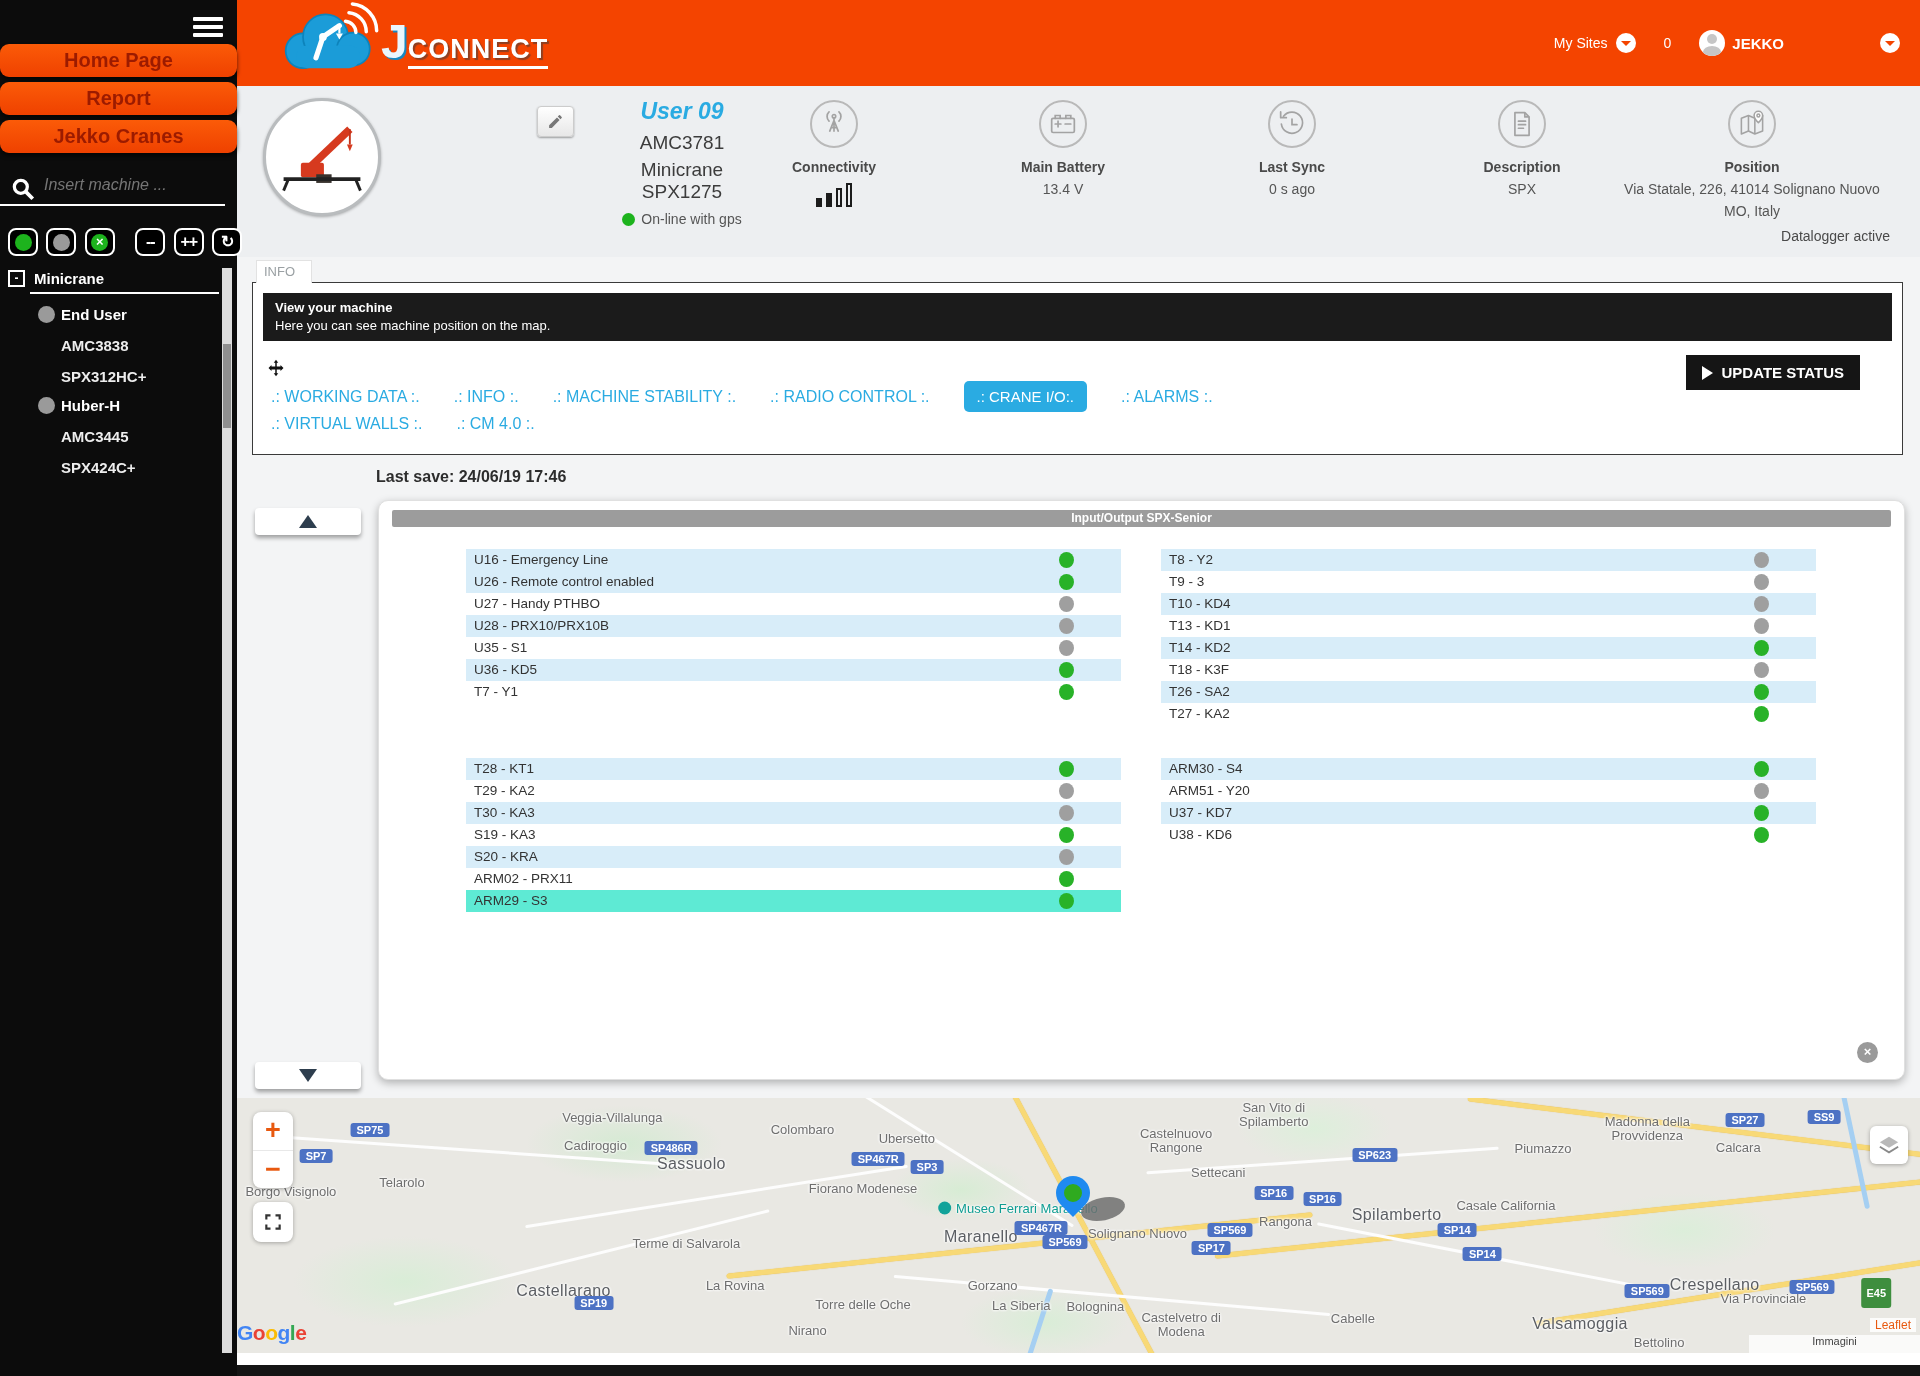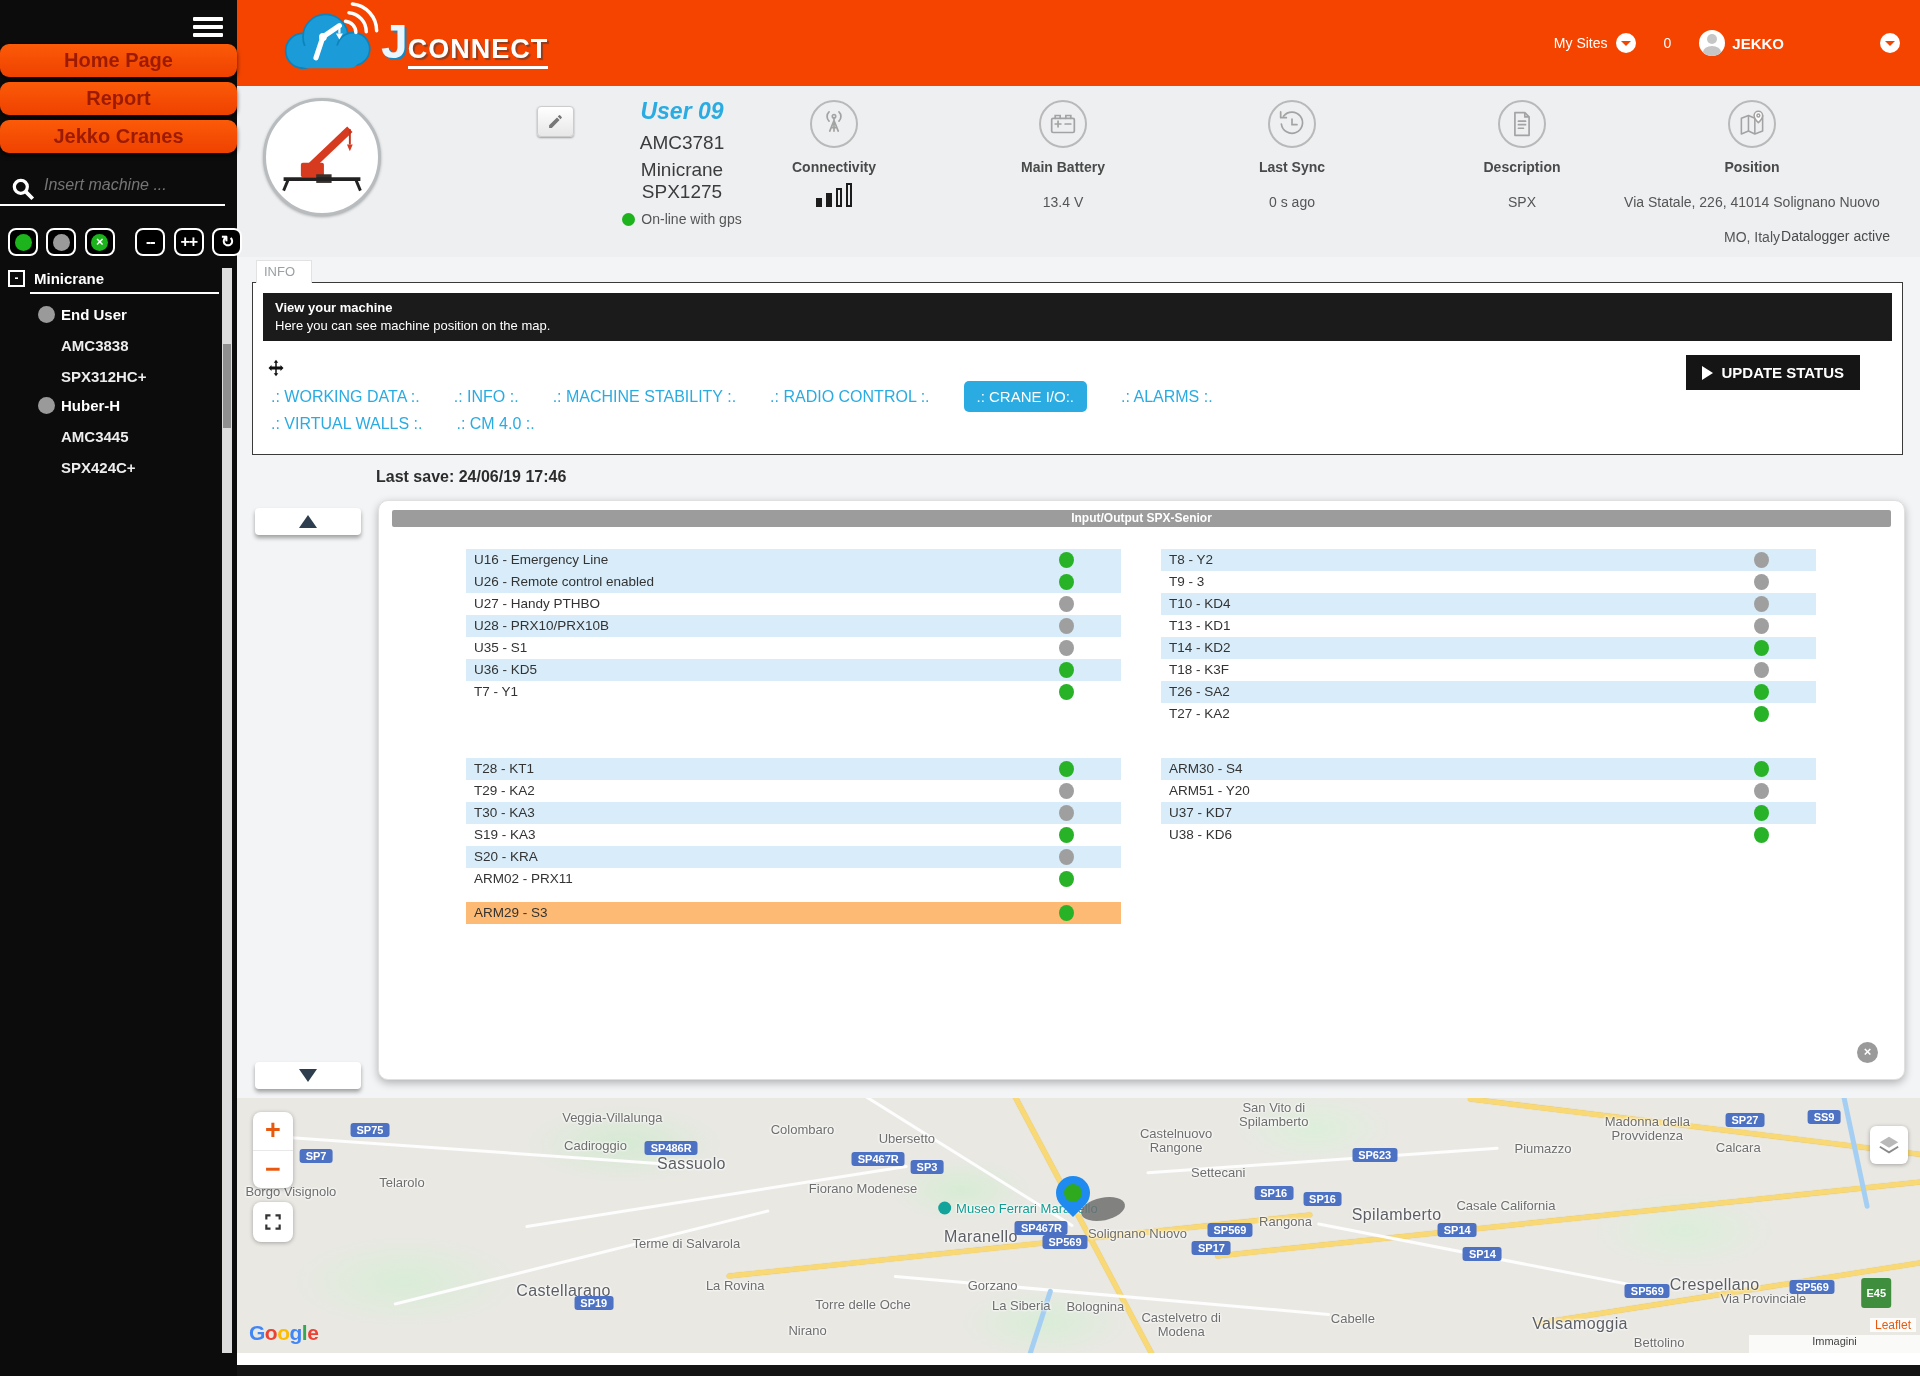--- a/index.html
+++ b/index.html
@@ -57,21 +57,21 @@
   .m-serial { font-size:19px; color:#3c3c3c; margin-top:7px; }
   .m-type { font-size:19px; color:#3c3c3c; margin-top:5px; }
   .m-model { font-size:19px; color:#3c3c3c; }
   .m-online { margin-top:8px; font-size:14px; color:#555; }
   .g-dot { width:13px; height:13px; border-radius:50%; background:#1db31d; display:inline-block; vertical-align:-2px; margin-right:6px; }
   .stat { position:absolute; top:14px; width:240px; text-align:center; }
   #stat-connectivity { left:477px; } #stat-battery { left:706px; } #stat-sync { left:935px; } #stat-desc { left:1165px; }
   #stat-pos { left:1355px; width:320px; }
   .stat-icon { width:48px; height:48px; border:2px solid #b9b9b9; border-radius:50%; margin:0 auto; display:flex; align-items:center; justify-content:center; }
   .stat-label { margin-top:11px; font-size:14px; font-weight:bold; color:#4a4a4a; }
-  .stat-value { margin-top:19px; font-size:14px; color:#555; }
+  .stat-value { margin-top:6px; font-size:14px; color:#555; }
   .bars { margin-top:8px; height:24px; }
   .bar { display:inline-block; width:6px; margin:0 2px; vertical-align:bottom; background:#1c1c1c; }
   .bar.b1{height:9px;} .bar.b2{height:14px;}
   .bar.hollow { background:#edeff1; border:2px solid #1c1c1c; }
   .bar.b3{height:19px;} .bar.b4{height:24px;}
   #datalogger { position:absolute; right:30px; top:142px; font-size:14px; color:#4a4a4a; }
 
   
   #content-bg { position:absolute; left:237px; top:257px; width:1683px; height:1096px; background:#f3f4f5; }
   #info-tab { position:absolute; left:256px; top:260px; width:56px; height:23px; background:#fff; border:1px solid #e2e2e2; border-bottom:none; color:#9aa0a3; font-size:13px; line-height:22px; padding-left:7px; z-index:3; }
@@ -94,21 +94,21 @@
   .tri-down { width:0; height:0; border-left:9px solid transparent; border-right:9px solid transparent; border-top:13px solid #2e3e4e; }
 
   
   #io-card { position:absolute; left:378px; top:500px; width:1527px; height:580px; background:#fff; border:1px solid #e0e0e0; border-radius:10px; box-shadow:0 3px 8px rgba(0,0,0,.28); }
   #io-header { margin:9px 13px 0; height:17px; background:#9c9c9c; color:#fff; font-size:12px; font-weight:bold; text-align:center; line-height:17px; border-radius:2px; }
   .io-col { position:absolute; width:655px; }
   #io-left1 { left:87px; top:48px; } #io-right1 { left:782px; top:48px; }
   #io-left2 { left:87px; top:257px; } #io-right2 { left:782px; top:257px; }
   .io-row { position:relative; height:22px; line-height:22px; font-size:13.5px; color:#333; padding-left:8px; }
   .io-row.alt { background:#d8edf9; }
-  #io-left2 .io-row:last-child { background:#fdba74;margin-top:12px; }
+  #io-left2 .io-row:last-child { background:#5eead4; }
   .io-dot { position:absolute; right:47px; top:3px; width:15px; height:16px; border-radius:50%; }
   .io-dot.on { background:#28b228; } .io-dot.off { background:#9f9f9f; }
   #io-close { position:absolute; right:26px; bottom:16px; width:21px; height:21px; border-radius:50%; background:#9a9a9a; color:#fff; text-align:center; line-height:20px; font-size:13px; font-weight:bold; cursor:pointer; }
 
   
   #map { position:absolute; left:237px; top:1098px; width:1683px; height:255px; overflow:hidden;
     background:
       radial-gradient(ellipse 140px 55px at 23% 18%, #d5ead3 0%, rgba(213,234,211,0) 70%),
       radial-gradient(ellipse 100px 45px at 43% 36%, #d7ecd4 0%, rgba(215,236,212,0) 70%),
       radial-gradient(ellipse 160px 65px at 10% 72%, #d9edd7 0%, rgba(217,237,215,0) 70%),
@@ -130,21 +130,21 @@
   #map-pin { position:absolute; left:calc(49.7% - 17px); top:calc(37.3% - 17px); width:34px; height:34px; background:#1f8af0; border-radius:50% 50% 50% 0; transform:rotate(-45deg); z-index:5; cursor:pointer; }
   #map-pin::after { content:""; position:absolute; inset:8px; border-radius:50%; background:#2faa1f; }
   #map-zoom { position:absolute; left:16px; top:14px; width:40px; background:#fff; border-radius:8px; box-shadow:0 1px 4px rgba(0,0,0,.3); z-index:6; }
   .mz-btn { height:38px; line-height:36px; text-align:center; color:#e8590f; font-size:27px; font-weight:bold; cursor:pointer; }
   .mz-div { border-top:1px solid #e8e8e8; }
   #map-fs { position:absolute; left:16px; top:104px; width:40px; height:40px; background:#fff; border-radius:8px; box-shadow:0 1px 4px rgba(0,0,0,.3); display:flex; align-items:center; justify-content:center; z-index:6; cursor:pointer; }
   #map-layers { position:absolute; right:12px; top:28px; width:38px; height:38px; background:#fff; border-radius:6px; box-shadow:0 1px 4px rgba(0,0,0,.3); display:flex; align-items:center; justify-content:center; z-index:6; cursor:pointer; }
   #leaflet-tag { position:absolute; right:4px; bottom:21px; background:rgba(255,255,255,.85); color:#e8590f; font-size:12px; padding:0 5px; z-index:7; cursor:pointer; }
   #map-attr { position:absolute; right:0; bottom:0; height:18px; background:rgba(255,255,255,.78); font-size:11px; color:#444; display:flex; gap:22px; align-items:center; padding:0 10px; z-index:7;flex-direction:column; }
   .attr-item { cursor:pointer; }
-  #g-logo { position:absolute; left:12px; bottom:8px; font-size:21px; font-weight:bold; letter-spacing:-.5px; z-index:7; cursor:pointer; }
+  #g-logo { position:absolute; left:0; bottom:8px; font-size:21px; font-weight:bold; letter-spacing:-.5px; z-index:7; cursor:pointer; }
   #g-logo .c0{color:#4285F4;} #g-logo .c1{color:#EA4335;} #g-logo .c2{color:#FBBC05;} #g-logo .c3{color:#4285F4;} #g-logo .c4{color:#34A853;} #g-logo .c5{color:#EA4335;}
 
   #bottom-strip { position:absolute; left:237px; top:1353px; width:1683px; height:12px; background:#fff; }
   #bottom-bar { position:absolute; left:0; top:1365px; width:1920px; height:11px; background:#141414; }
 </style>
 </head>
 <body>
 
 <aside id="sidebar">
   <div id="hamburger">

